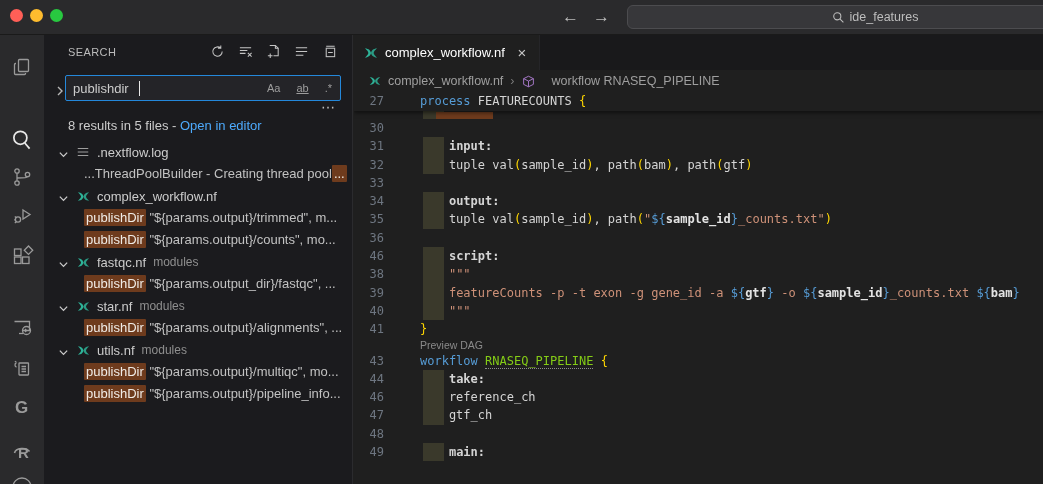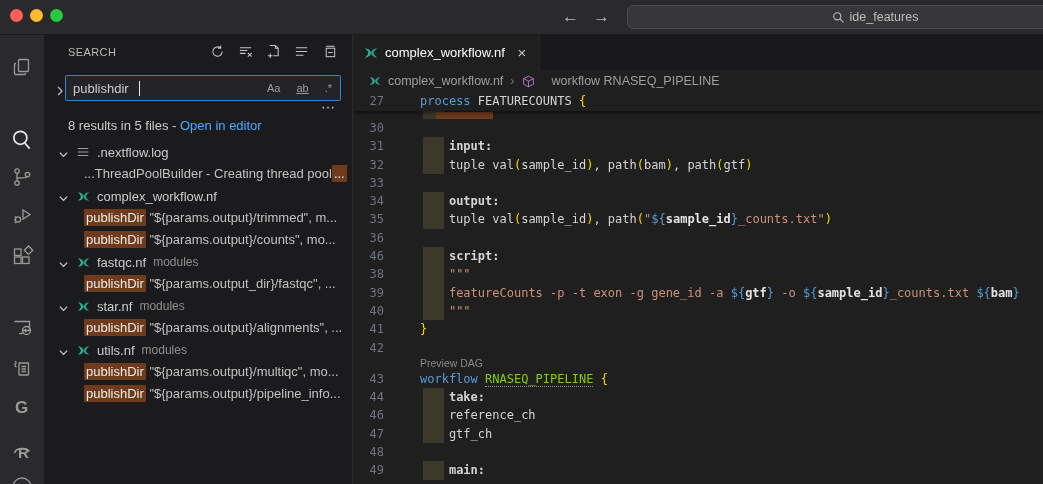--- a/index.html
+++ b/index.html
@@ -371,21 +371,20 @@
           <div class="cl"><span class="g">32</span><span class="stripe"></span><span class="t"><span class="tx">    tuple val</span><span class="br">(</span><span class="tx">sample_id</span><span class="br">)</span><span class="tx">, path</span><span class="br">(</span><span class="tx">bam</span><span class="br">)</span><span class="tx">, path</span><span class="br">(</span><span class="tx">gtf</span><span class="br">)</span></span></div>
           <div class="cl"><span class="g">33</span><span class="t"></span></div>
           <div class="cl"><span class="g">34</span><span class="stripe"></span><span class="t"><span class="tx">    </span><span class="lb">output:</span></span></div>
           <div class="cl"><span class="g">35</span><span class="stripe"></span><span class="t"><span class="tx">    tuple val</span><span class="br">(</span><span class="tx">sample_id</span><span class="br">)</span><span class="tx">, path</span><span class="br">(</span><span class="st">"</span><span class="ib">${</span><span class="iv">sample_id</span><span class="ib">}</span><span class="st">_counts.txt"</span><span class="br">)</span></span></div>
           <div class="cl"><span class="g">36</span><span class="t"></span></div>
           <div class="cl"><span class="g">46</span><span class="stripe"></span><span class="t"><span class="tx">    </span><span class="lb">script:</span></span></div>
           <div class="cl"><span class="g">38</span><span class="stripe"></span><span class="t"><span class="tx">    </span><span class="st">"""</span></span></div>
           <div class="cl"><span class="g">39</span><span class="stripe"></span><span class="t"><span class="tx">    </span><span class="st">featureCounts -p -t exon -g gene_id -a </span><span class="ib">${</span><span class="iv">gtf</span><span class="ib">}</span><span class="st"> -o </span><span class="ib">${</span><span class="iv">sample_id</span><span class="ib">}</span><span class="st">_counts.txt </span><span class="ib">${</span><span class="iv">bam</span><span class="ib">}</span></span></div>
           <div class="cl"><span class="g">40</span><span class="stripe"></span><span class="t"><span class="tx">    </span><span class="st">"""</span></span></div>
           <div class="cl"><span class="g">41</span><span class="t"><span class="br">}</span></span></div>
-          <div class="cl"><span class="g">42</span><span class="t"></span></div>
           <div class="lensrow">Preview DAG</div>
           <div class="cl"><span class="g">43</span><span class="t"><span class="kw">workflow</span><span class="tx"> </span><span class="un">RNASEQ_PIPELINE</span><span class="tx"> </span><span class="br">{</span></span></div>
           <div class="cl"><span class="g">44</span><span class="stripe"></span><span class="t"><span class="tx">    </span><span class="lb">take:</span></span></div>
           <div class="cl"><span class="g">46</span><span class="stripe"></span><span class="t"><span class="tx">    reference_ch</span></span></div>
           <div class="cl"><span class="g">47</span><span class="stripe"></span><span class="t"><span class="tx">    gtf_ch</span></span></div>
           <div class="cl"><span class="g">48</span><span class="t"></span></div>
           <div class="cl"><span class="g">49</span><span class="stripe"></span><span class="t"><span class="tx">    </span><span class="lb">main:</span></span></div>
         </div>
     </div>
   </div>

